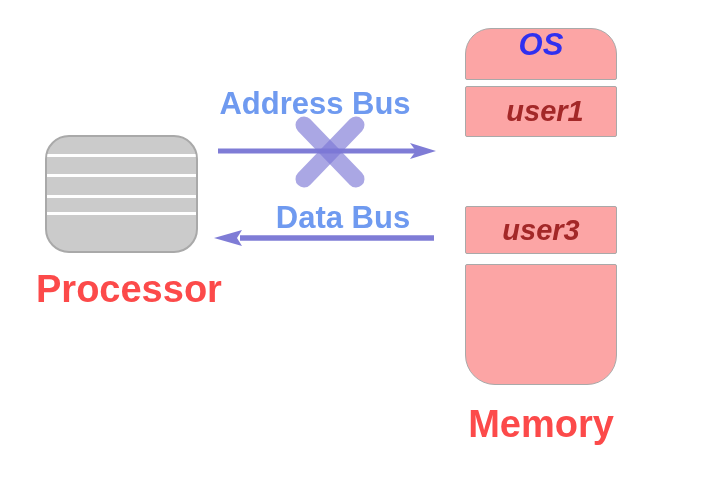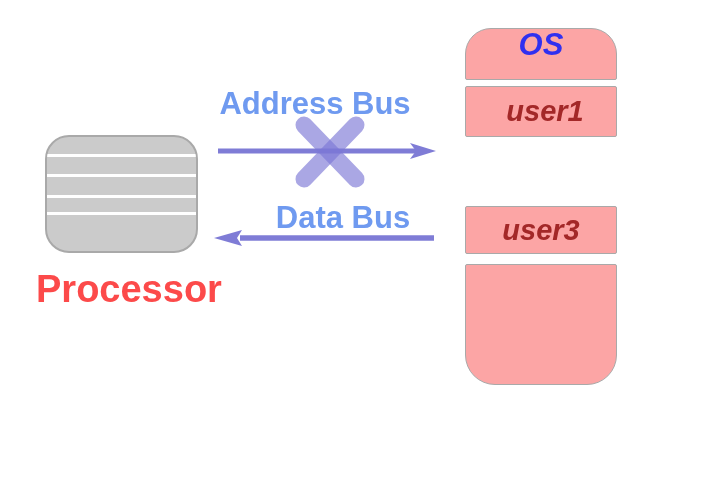--- a/index.html
+++ b/index.html
@@ -88,20 +88,21 @@
   <div class="mem-section mem-os">
     <span class="os-text">OS</span>
   </div>
   <div class="mem-section mem-user1">
     <span class="user-text">user1</span>
   </div>
   <div class="mem-section mem-user3">
     <span class="user-text">user3</span>
   </div>
   <div class="mem-section mem-free"></div>
+  <div class="caption memory-caption">Memory</div>
 
   <div class="bus-label data-bus-label">Data Bus</div>
   <div class="bus-label address-bus-label">Address Bus</div>
 
   <svg class="bus-svg" width="721" height="478" viewBox="0 0 721 478">
 
     <g>
       <line x1="218" y1="151" x2="416" y2="151" stroke="#7f7cd6" stroke-width="5"></line>
       <polygon points="410,143 436,151 410,159 416,151" fill="#7f7cd6"></polygon>
     </g>

